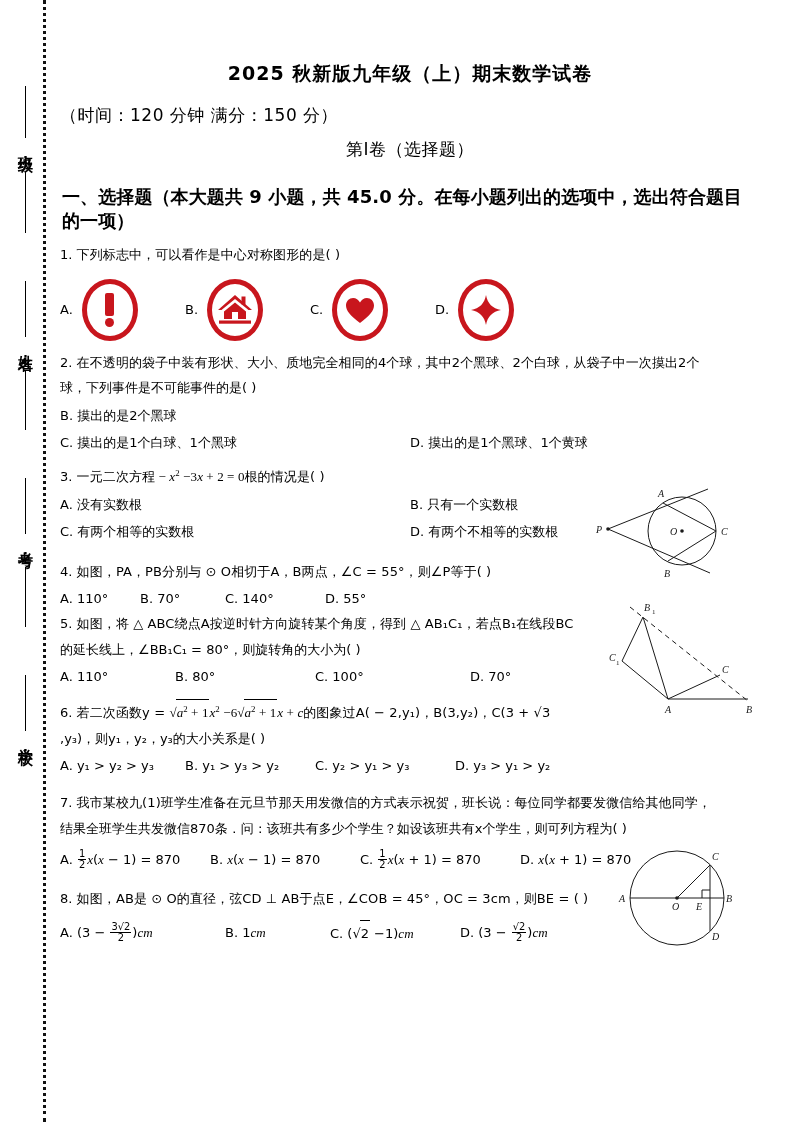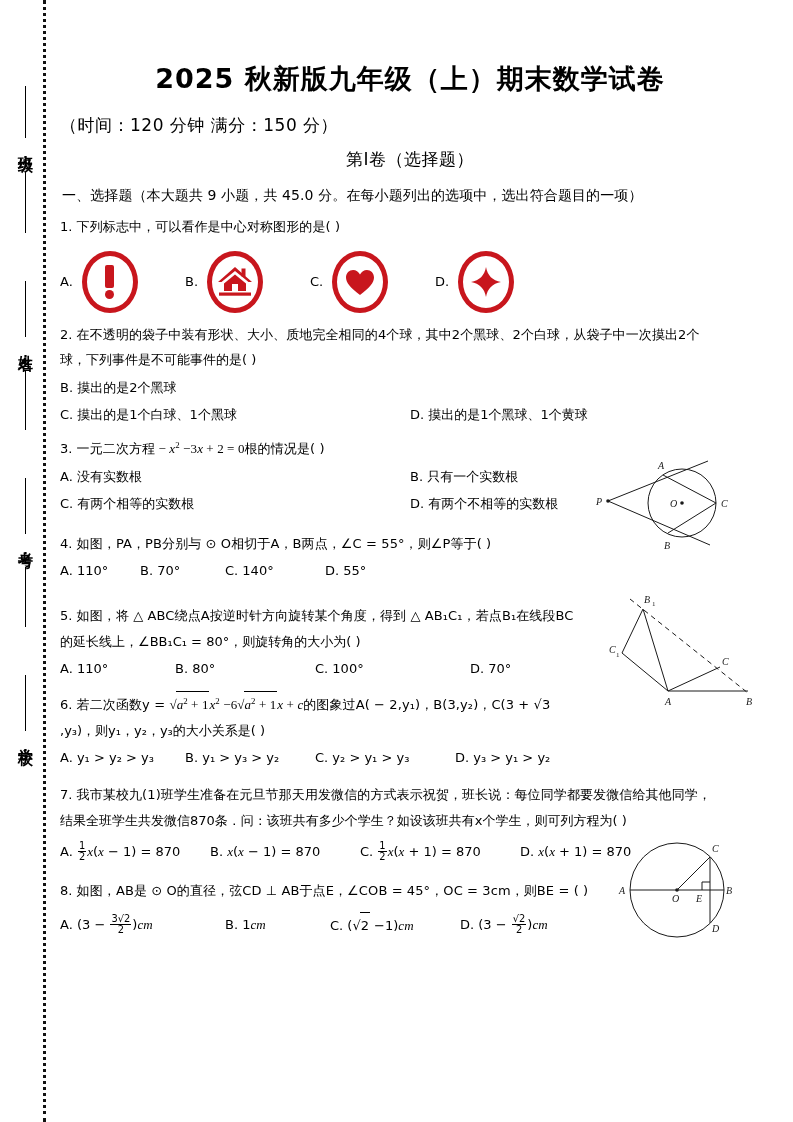--- a/index.html
+++ b/index.html
@@ -67,43 +67,43 @@
     left: 60px;
     top: 0;
     width: 700px;
     height: 1122px;
   }
 
   .title {
     text-align: center;
     font-family: "DejaVu Sans", sans-serif;
     font-weight: bold;
-    font-size: 27px;
+    font-size: 19px;
     letter-spacing: 1px;
     margin-top: 62px;
     line-height: 1.25;
   }
   .subtitle {
     font-family: "DejaVu Sans", sans-serif;
     font-size: 17px;
     margin-top: 18px;
     letter-spacing: 0.5px;
   }
   .section-head {
     text-align: center;
     font-family: "DejaVu Sans", sans-serif;
     font-size: 17px;
     margin-top: 11px;
     letter-spacing: 0.5px;
   }
   .part-head {
     font-family: "DejaVu Sans", sans-serif;
-    font-size: 14px;
-    font-weight: normal;
-    margin-top: 16px;
+    font-size: 18px;
+    font-weight: bold;
+    margin-top: 24px;
     margin-left: 2px;
     letter-spacing: 0.1px;
   }
 
   
   .q {
     position: relative;
     font-family: "DejaVu Sans", sans-serif;
     font-size: 13px;
     line-height: 1.95;
@@ -343,21 +343,21 @@
         <text x="6" y="56" font-family="Liberation Serif, serif" font-style="italic" font-size="10" fill="#1a1a1a">P</text>
         <text x="68" y="20" font-family="Liberation Serif, serif" font-style="italic" font-size="10" fill="#1a1a1a">A</text>
         <text x="74" y="100" font-family="Liberation Serif, serif" font-style="italic" font-size="10" fill="#1a1a1a">B</text>
         <text x="131" y="58" font-family="Liberation Serif, serif" font-style="italic" font-size="10" fill="#1a1a1a">C</text>
         <text x="80" y="58" font-family="Liberation Serif, serif" font-style="italic" font-size="10" fill="#1a1a1a">O</text>
       </svg>
     </div>
   </div>
 
   <div class="q">
-    <div class="q-stem" style="margin-top:20px">
+    <div class="q-stem" style="margin-top:0">
       <span class="q-num">5.</span><span>如图，将 △ ABC绕点A按逆时针方向旋转某个角度，得到 △ AB₁C₁，若点B₁在线段BC</span>
     </div>
     <div>的延长线上，∠BB₁C₁ = 80°，则旋转角的大小为(   )</div>
     <div class="opts-row">
       <span class="opt" style="width:115px">A. 110°</span>
       <span class="opt" style="width:140px">B. 80°</span>
       <span class="opt" style="width:155px">C. 100°</span>
       <span class="opt">D. 70°</span>
     </div>
 

